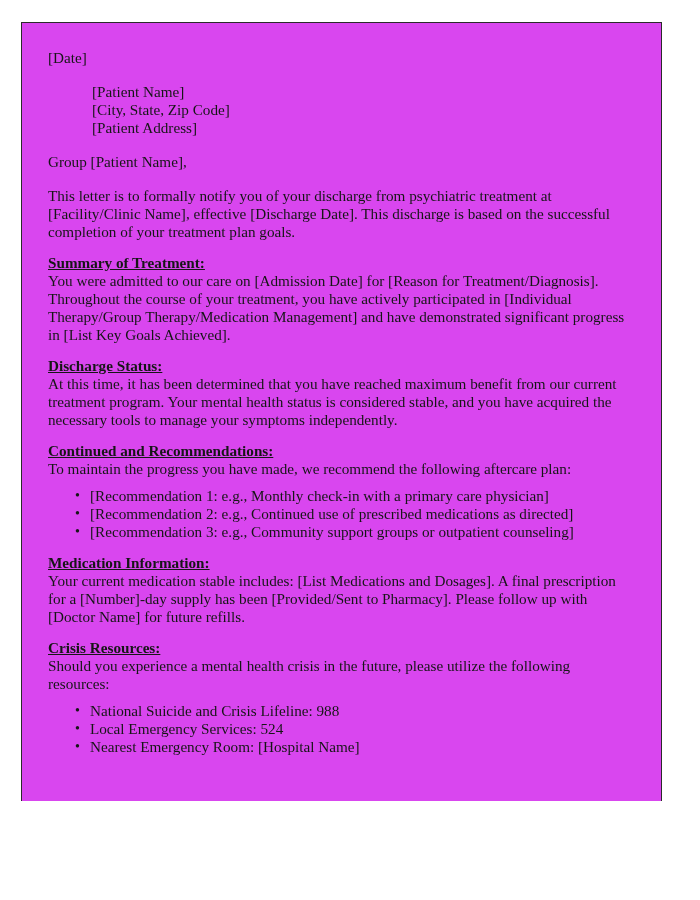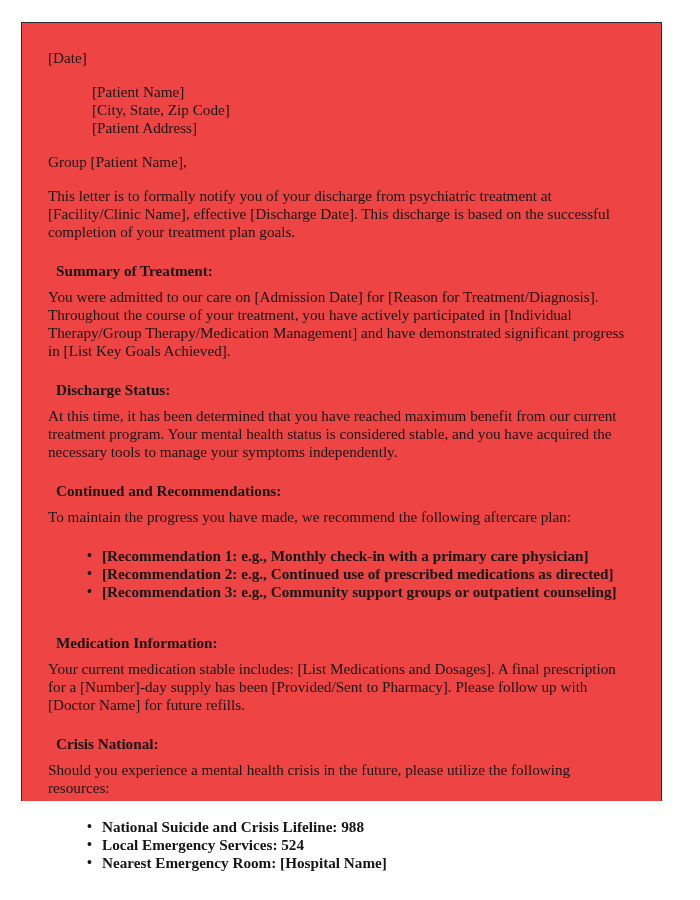--- a/index.html
+++ b/index.html
@@ -14,21 +14,21 @@
     overflow: hidden;
     font-family: "Liberation Serif", "DejaVu Serif", serif;
   }
 
   .page-sheet {
     position: absolute;
     left: 21px;
     top: 22px;
     width: 641px;
     height: 779px;
-    background: #ef4444;
+    background: #d946ef;
     border-top: 1.3px solid #2b2b2b;
     border-left: 1.3px solid #2b2b2b;
     border-right: 1.3px solid #2b2b2b;
     border-bottom: none;
     box-sizing: border-box;
   }
 
   .page-body {
     position: absolute;
     left: 26px;
@@ -49,29 +49,29 @@
     margin: 0;
     padding: 0;
   }
 
   .gap-lg { height: 16px; }
   .gap-md { height: 13px; }
   .gap-sm { height: 9px; }
 
   .heading {
     font-weight: bold;
-    margin: 8px;
+    margin: 0;
     line-height: 18px;
+    text-decoration: underline;
   }
 
   .bullet-list {
-    margin: 12px;
+    margin: 0;
     padding: 0;
     list-style: none;
-    font-weight: bold;
   }
   .bullet-list li {
     position: relative;
     padding-left: 42px;
     line-height: 18px;
   }
   .bullet-list li::before {
     content: "\2022";
     position: absolute;
     left: 27px;
@@ -135,21 +135,21 @@
     <div class="gap-md"></div>
 
     <div>
       <div class="heading">Medication Information:</div>
       <div class="para">Your current medication stable includes: [List Medications and Dosages]. A final prescription for a [Number]-day supply has been [Provided/Sent to Pharmacy]. Please follow up with [Doctor Name] for future refills.</div>
     </div>
 
     <div class="gap-md"></div>
 
     <div>
-      <div class="heading">Crisis National:</div>
+      <div class="heading">Crisis Resources:</div>
       <div class="para">Should you experience a mental health crisis in the future, please utilize the following resources:</div>
       <div class="gap-sm"></div>
       <ul class="bullet-list">
         <li>National Suicide and Crisis Lifeline: 988</li>
         <li>Local Emergency Services: 524</li>
         <li>Nearest Emergency Room: [Hospital Name]</li>
       </ul>
     </div>
 
   </div>

